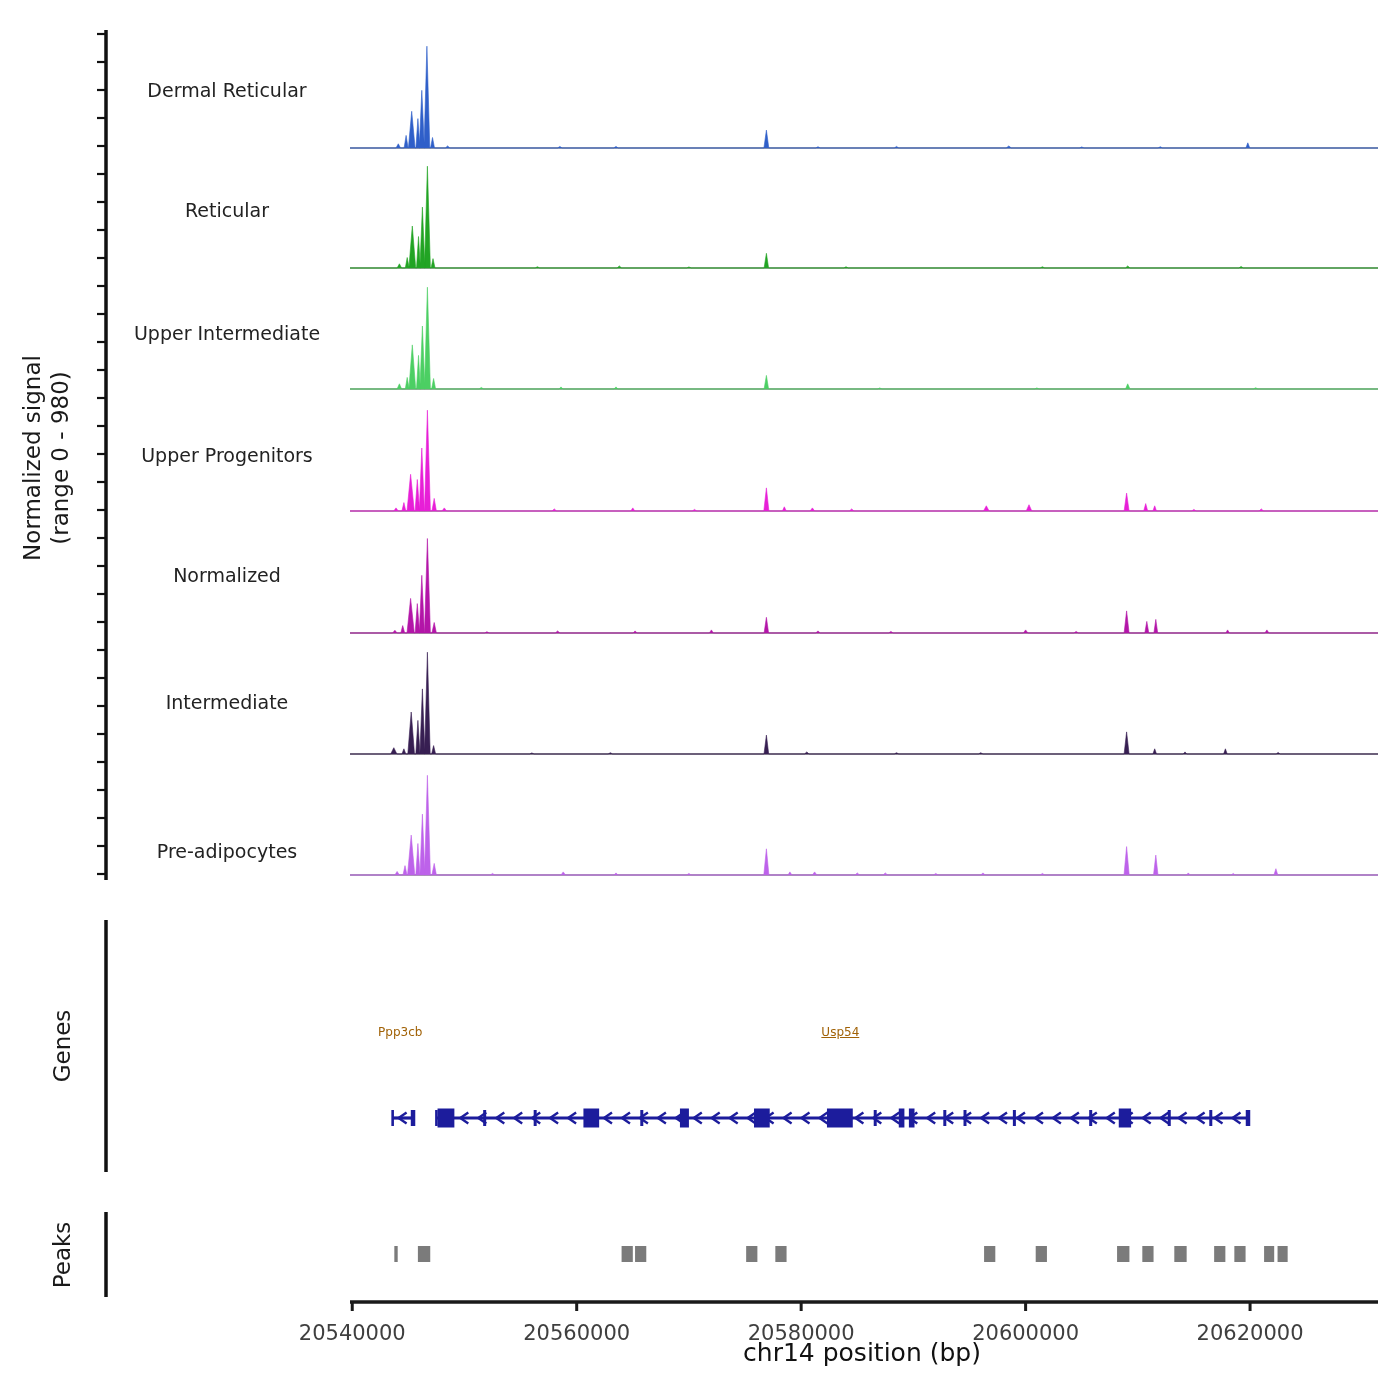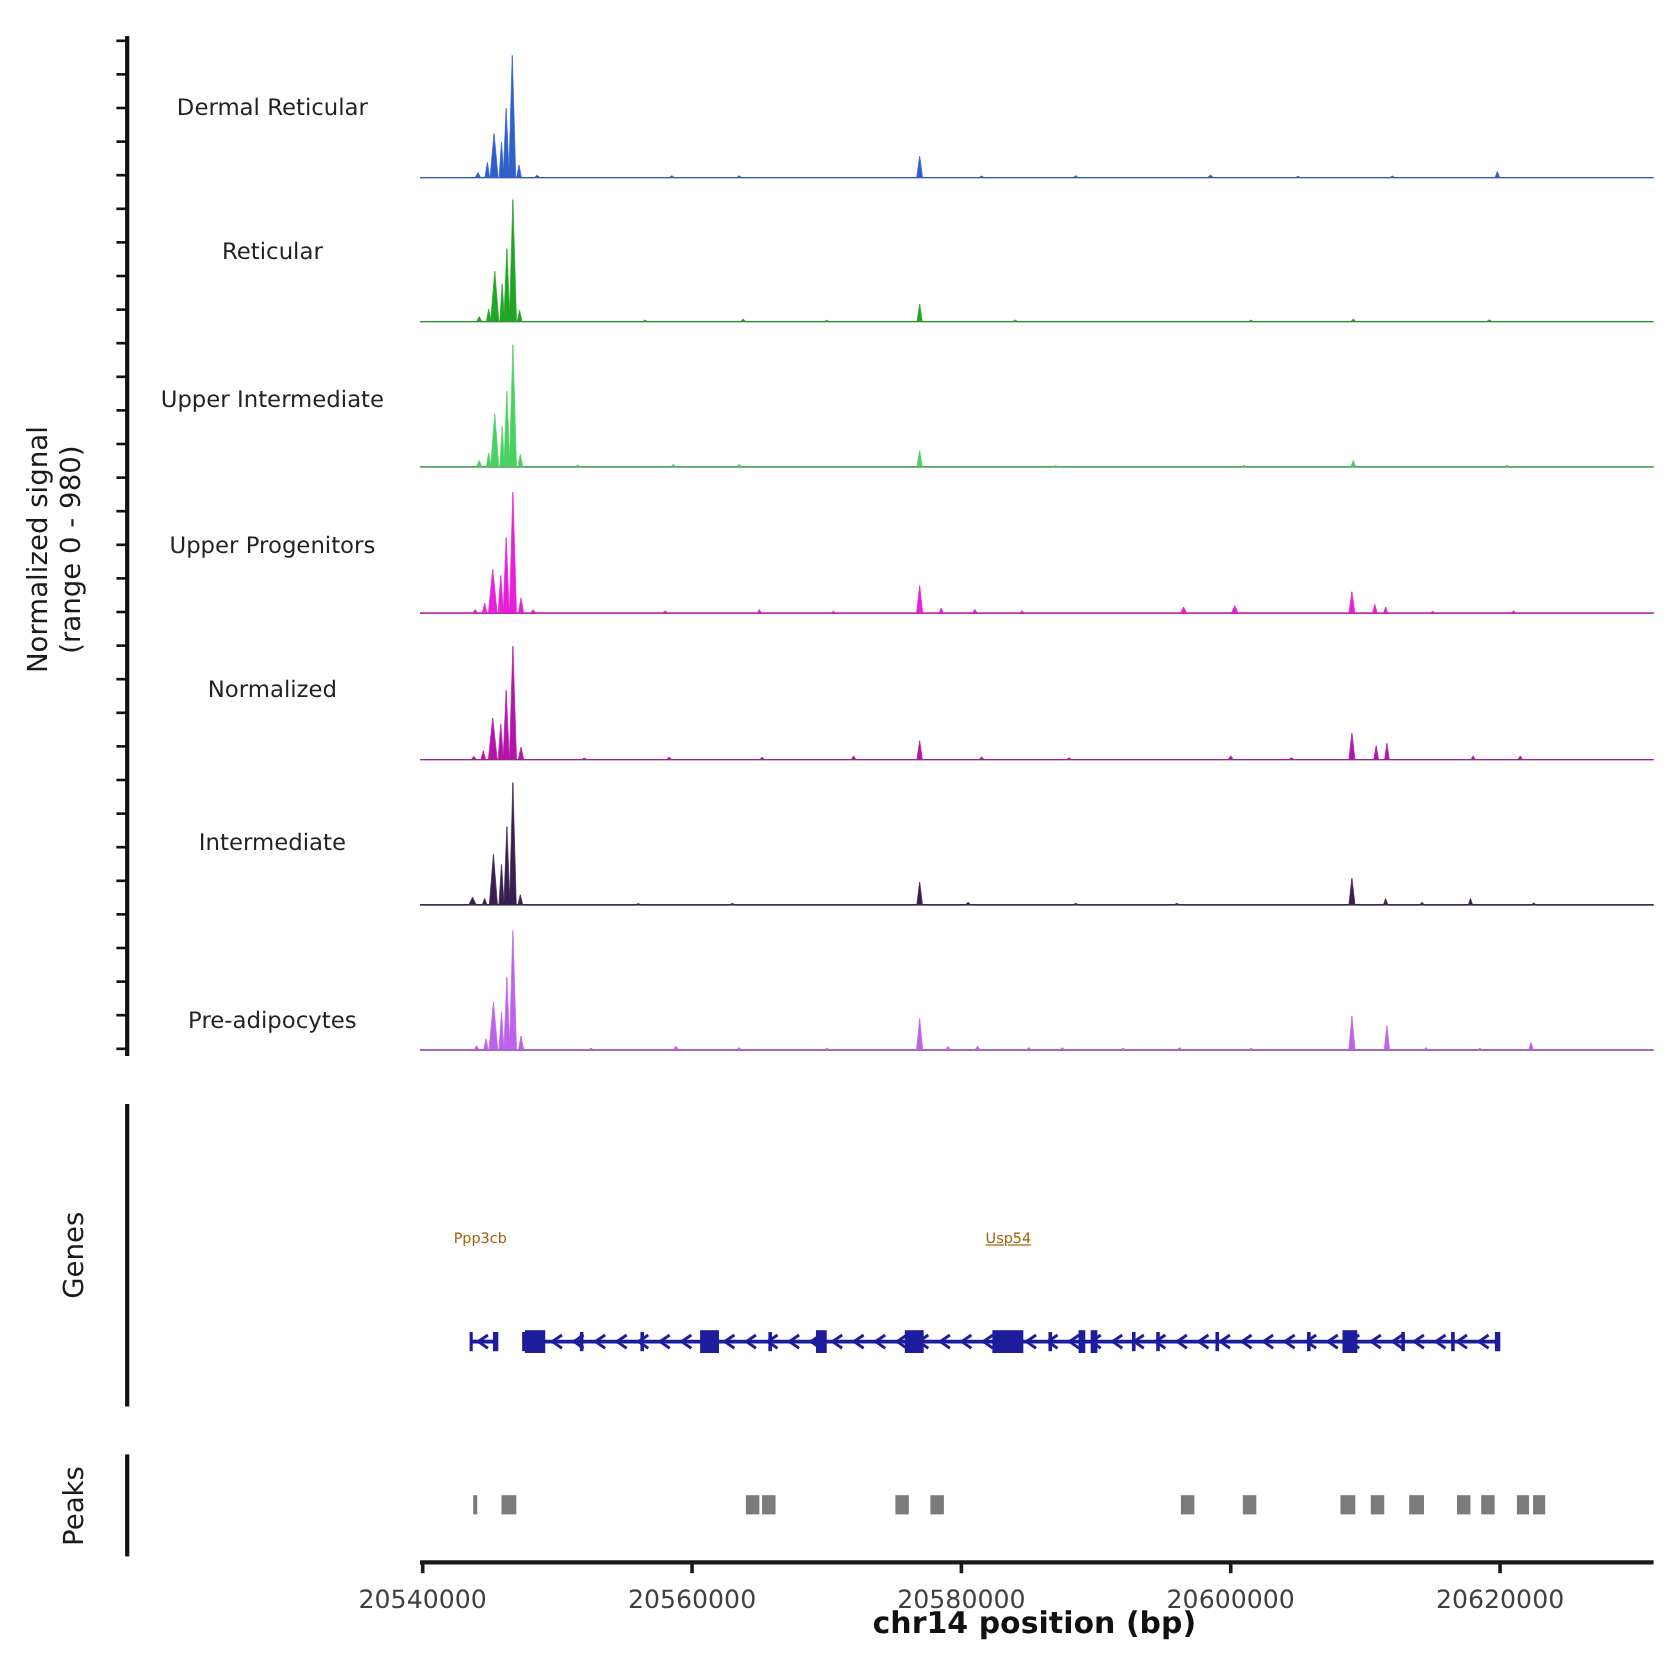--- a/index.html
+++ b/index.html
@@ -8,21 +8,21 @@
   .fig svg{position:absolute;left:0;top:0;}
   .ylabel{position:absolute;left:46px;top:458px;
           transform:translate(-50%,-50%) rotate(-90deg);
           text-align:center;font-size:23px;color:#1a1a1a;line-height:28px;white-space:nowrap;}
   .vlabel{position:absolute;transform:translate(-50%,-50%) rotate(-90deg);
           white-space:nowrap;font-size:23px;color:#1a1a1a;}
   .tracklabel{position:absolute;left:112px;width:230px;text-align:center;
               font-size:19px;color:#222;}
   .genelabel{position:absolute;top:1014px;font-size:12px;color:#a16207;margin-top:11px;}
   .xtitle{position:absolute;left:862px;top:1338px;transform:translateX(-50%);
-          font-size:25px;color:#111;white-space:nowrap;font-weight:bold;}
+          font-size:25px;color:#111;white-space:nowrap;}
 </style>
 </head>
 <body>
 
 <div class="fig">
   <svg id="canvas" width="1400" height="1400">
       <line x1="106" y1="30" x2="106" y2="880" stroke="#111" stroke-width="3.5"></line>
       <line x1="97" y1="34" x2="106" y2="34" stroke="#111" stroke-width="2.2"></line>
       <line x1="97" y1="62" x2="106" y2="62" stroke="#111" stroke-width="2.2"></line>
       <line x1="97" y1="90" x2="106" y2="90" stroke="#111" stroke-width="2.2"></line>

